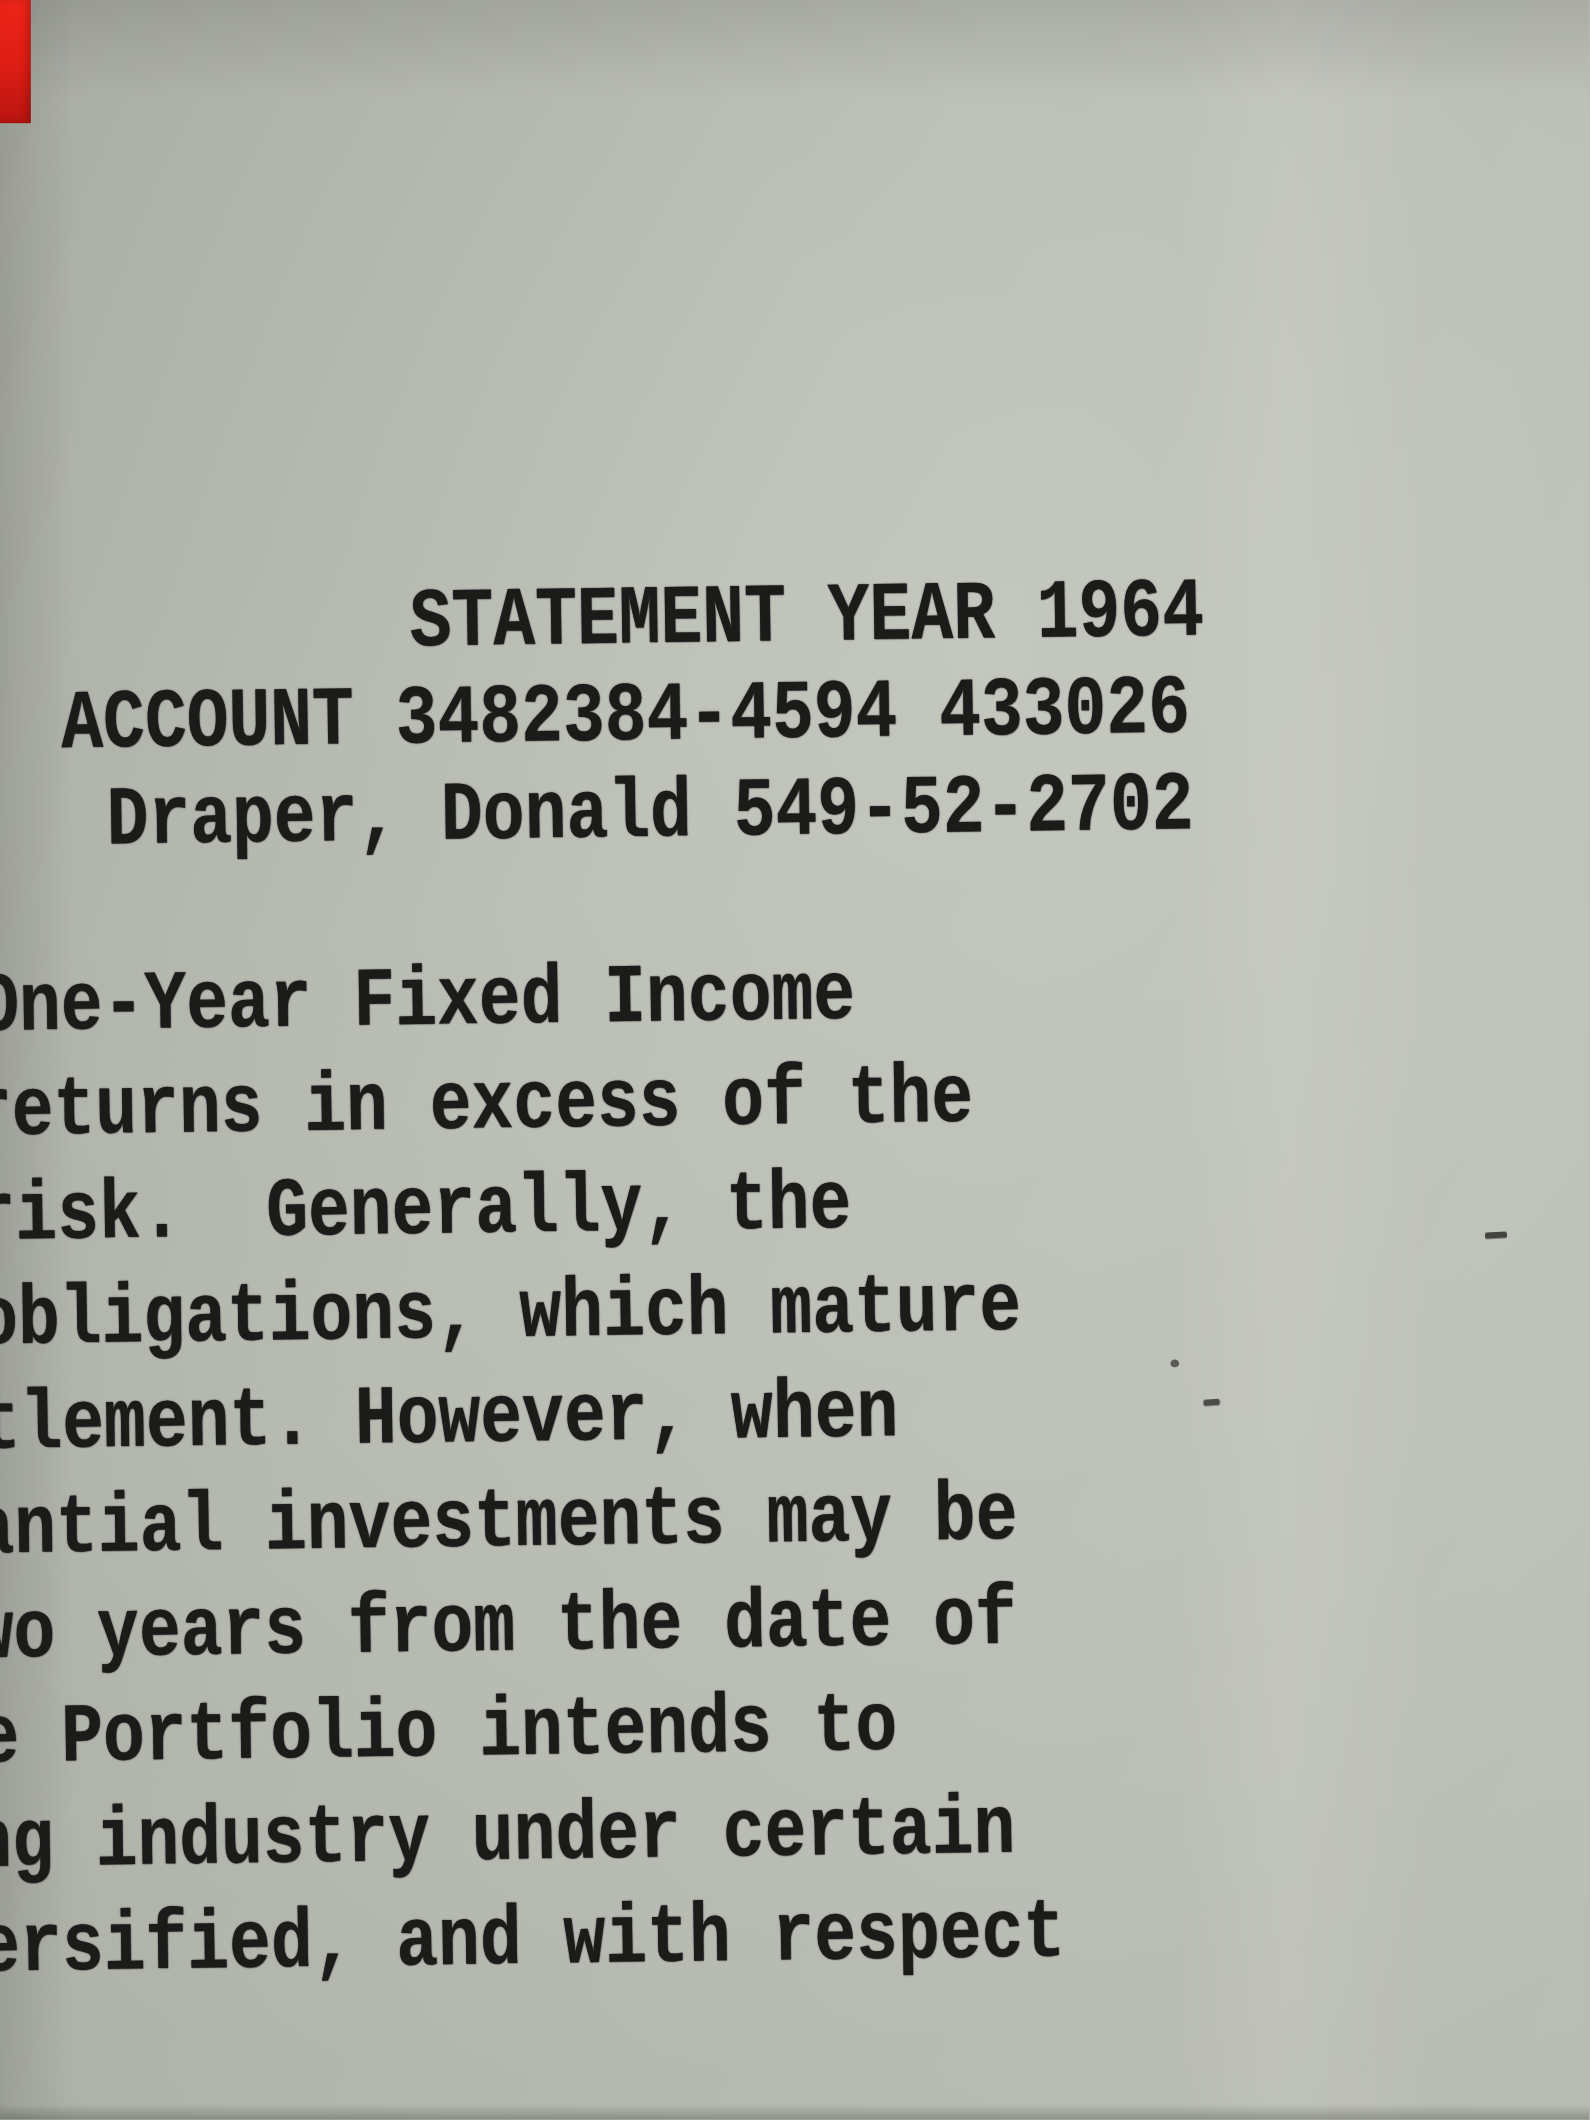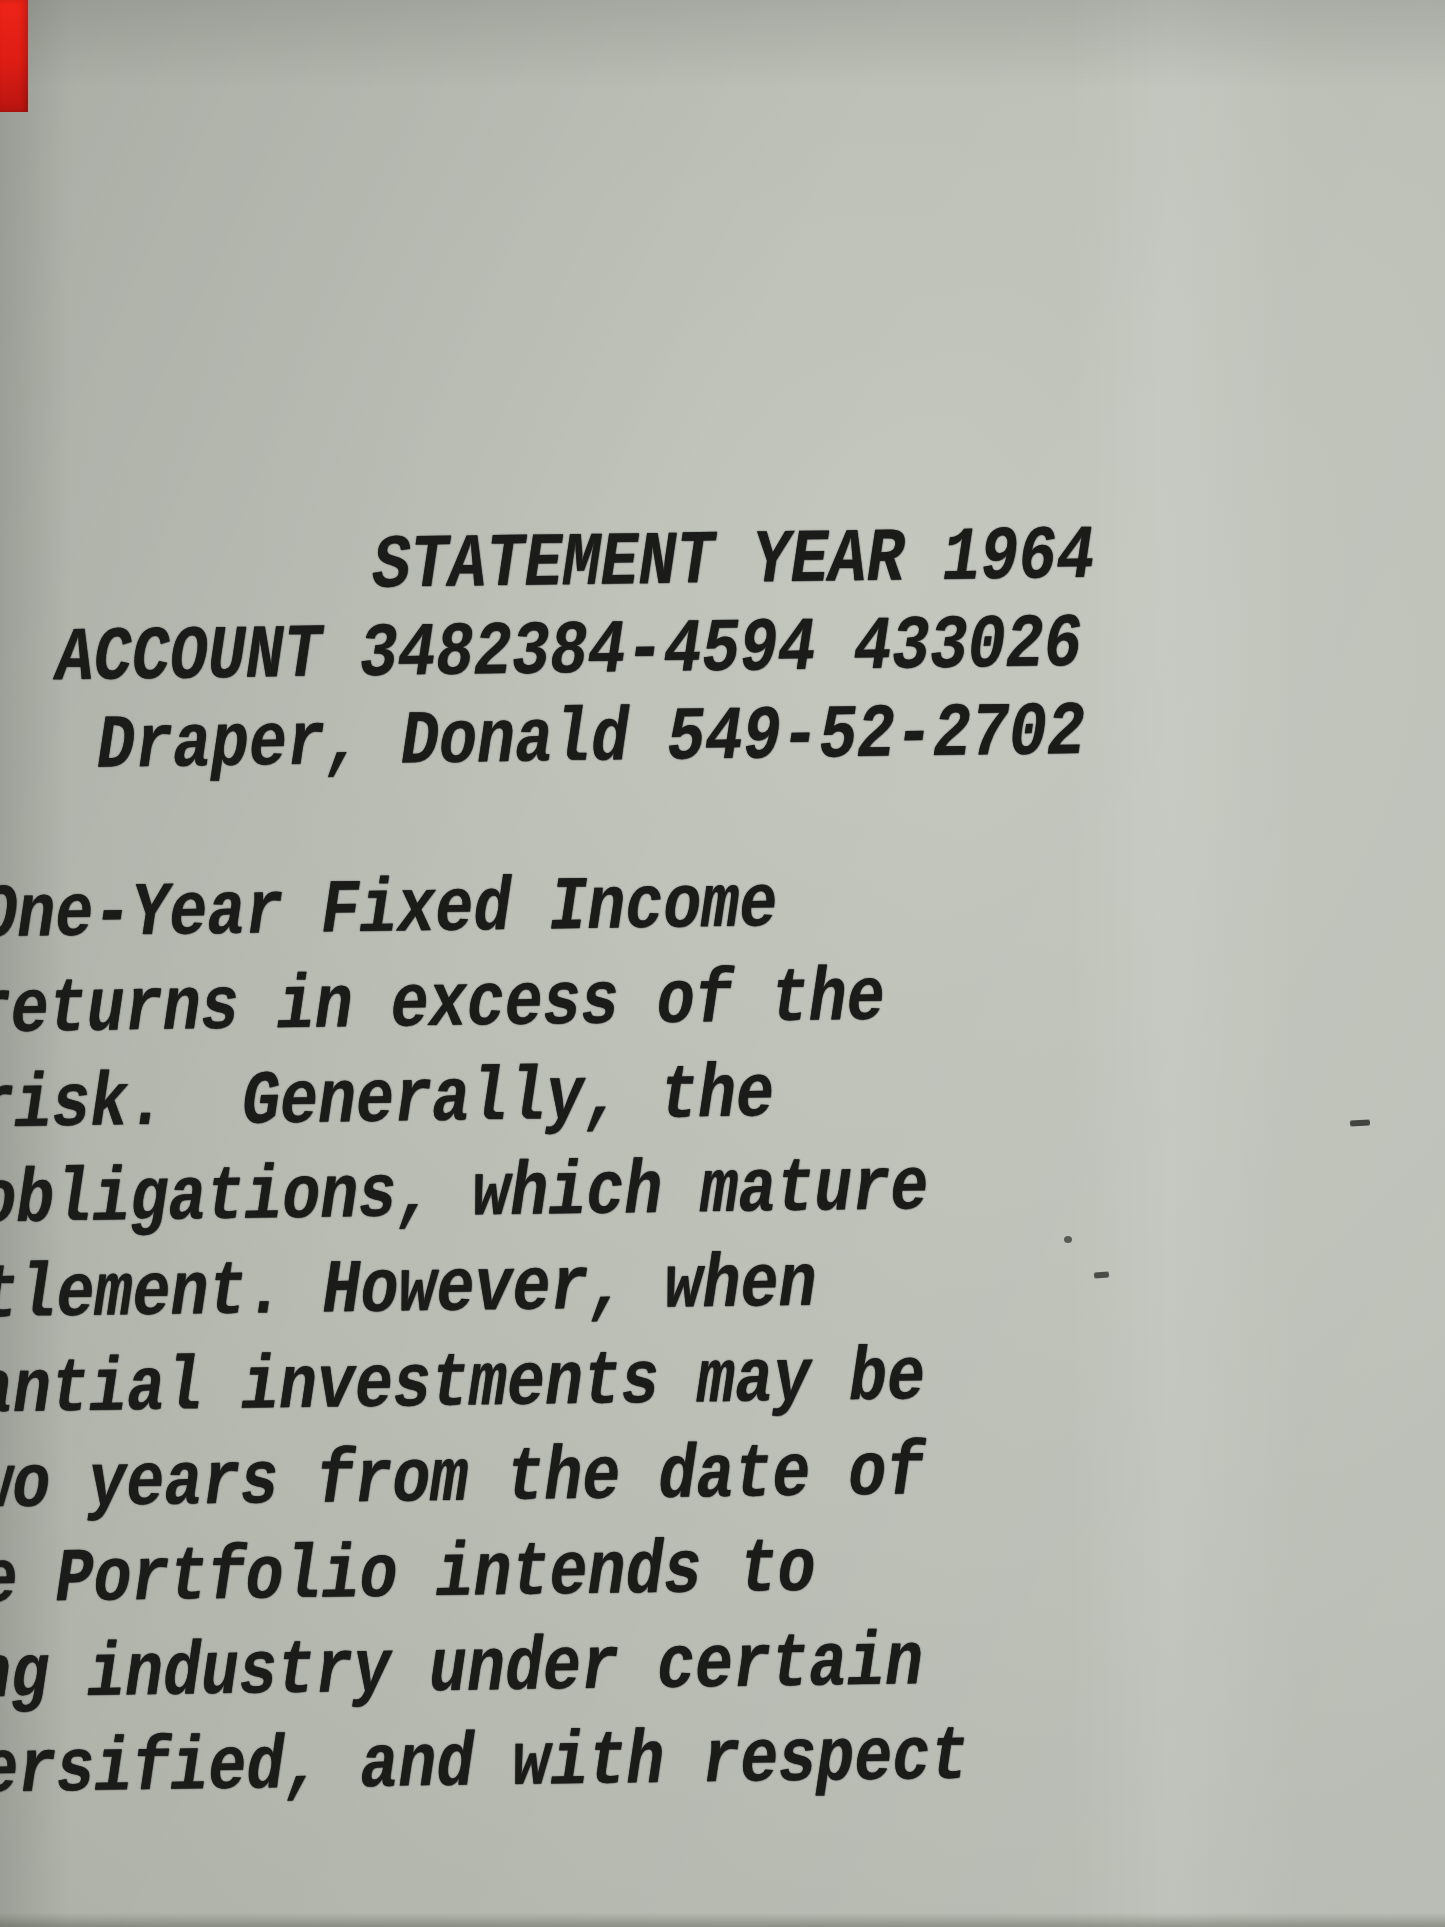--- a/index.html
+++ b/index.html
@@ -14,21 +14,20 @@
   
   .photo {
     position: absolute; inset: 0;
     background:
       linear-gradient(180deg, rgba(0,0,0,0.10) 0px, rgba(0,0,0,0.0) 90px),
       linear-gradient(0deg, rgba(30,34,22,0.28) 0px, rgba(30,34,22,0.0) 14px),
       linear-gradient(90deg, rgba(0,0,0,0.10) 0px, rgba(0,0,0,0.0) 70px),
       linear-gradient(115deg, rgba(0,0,0,0.07) 0%, rgba(0,0,0,0.0) 40%, rgba(255,255,255,0.07) 78%, rgba(255,255,255,0.11) 100%),
       linear-gradient(90deg, rgba(255,255,255,0.0) 74%, rgba(255,255,255,0.09) 81%, rgba(255,255,255,0.0) 90%),
       radial-gradient(1500px 1700px at 62% 30%, #c2c6bd 0%, #b8bcb3 55%, #adb1a8 100%);
-    font-style: italic;
   }
 
   
   .sheet {
     position: absolute; inset: 0;
     transform: rotate(-0.8deg);
     transform-origin: 50% 50%;
   }
 
   .tline {

